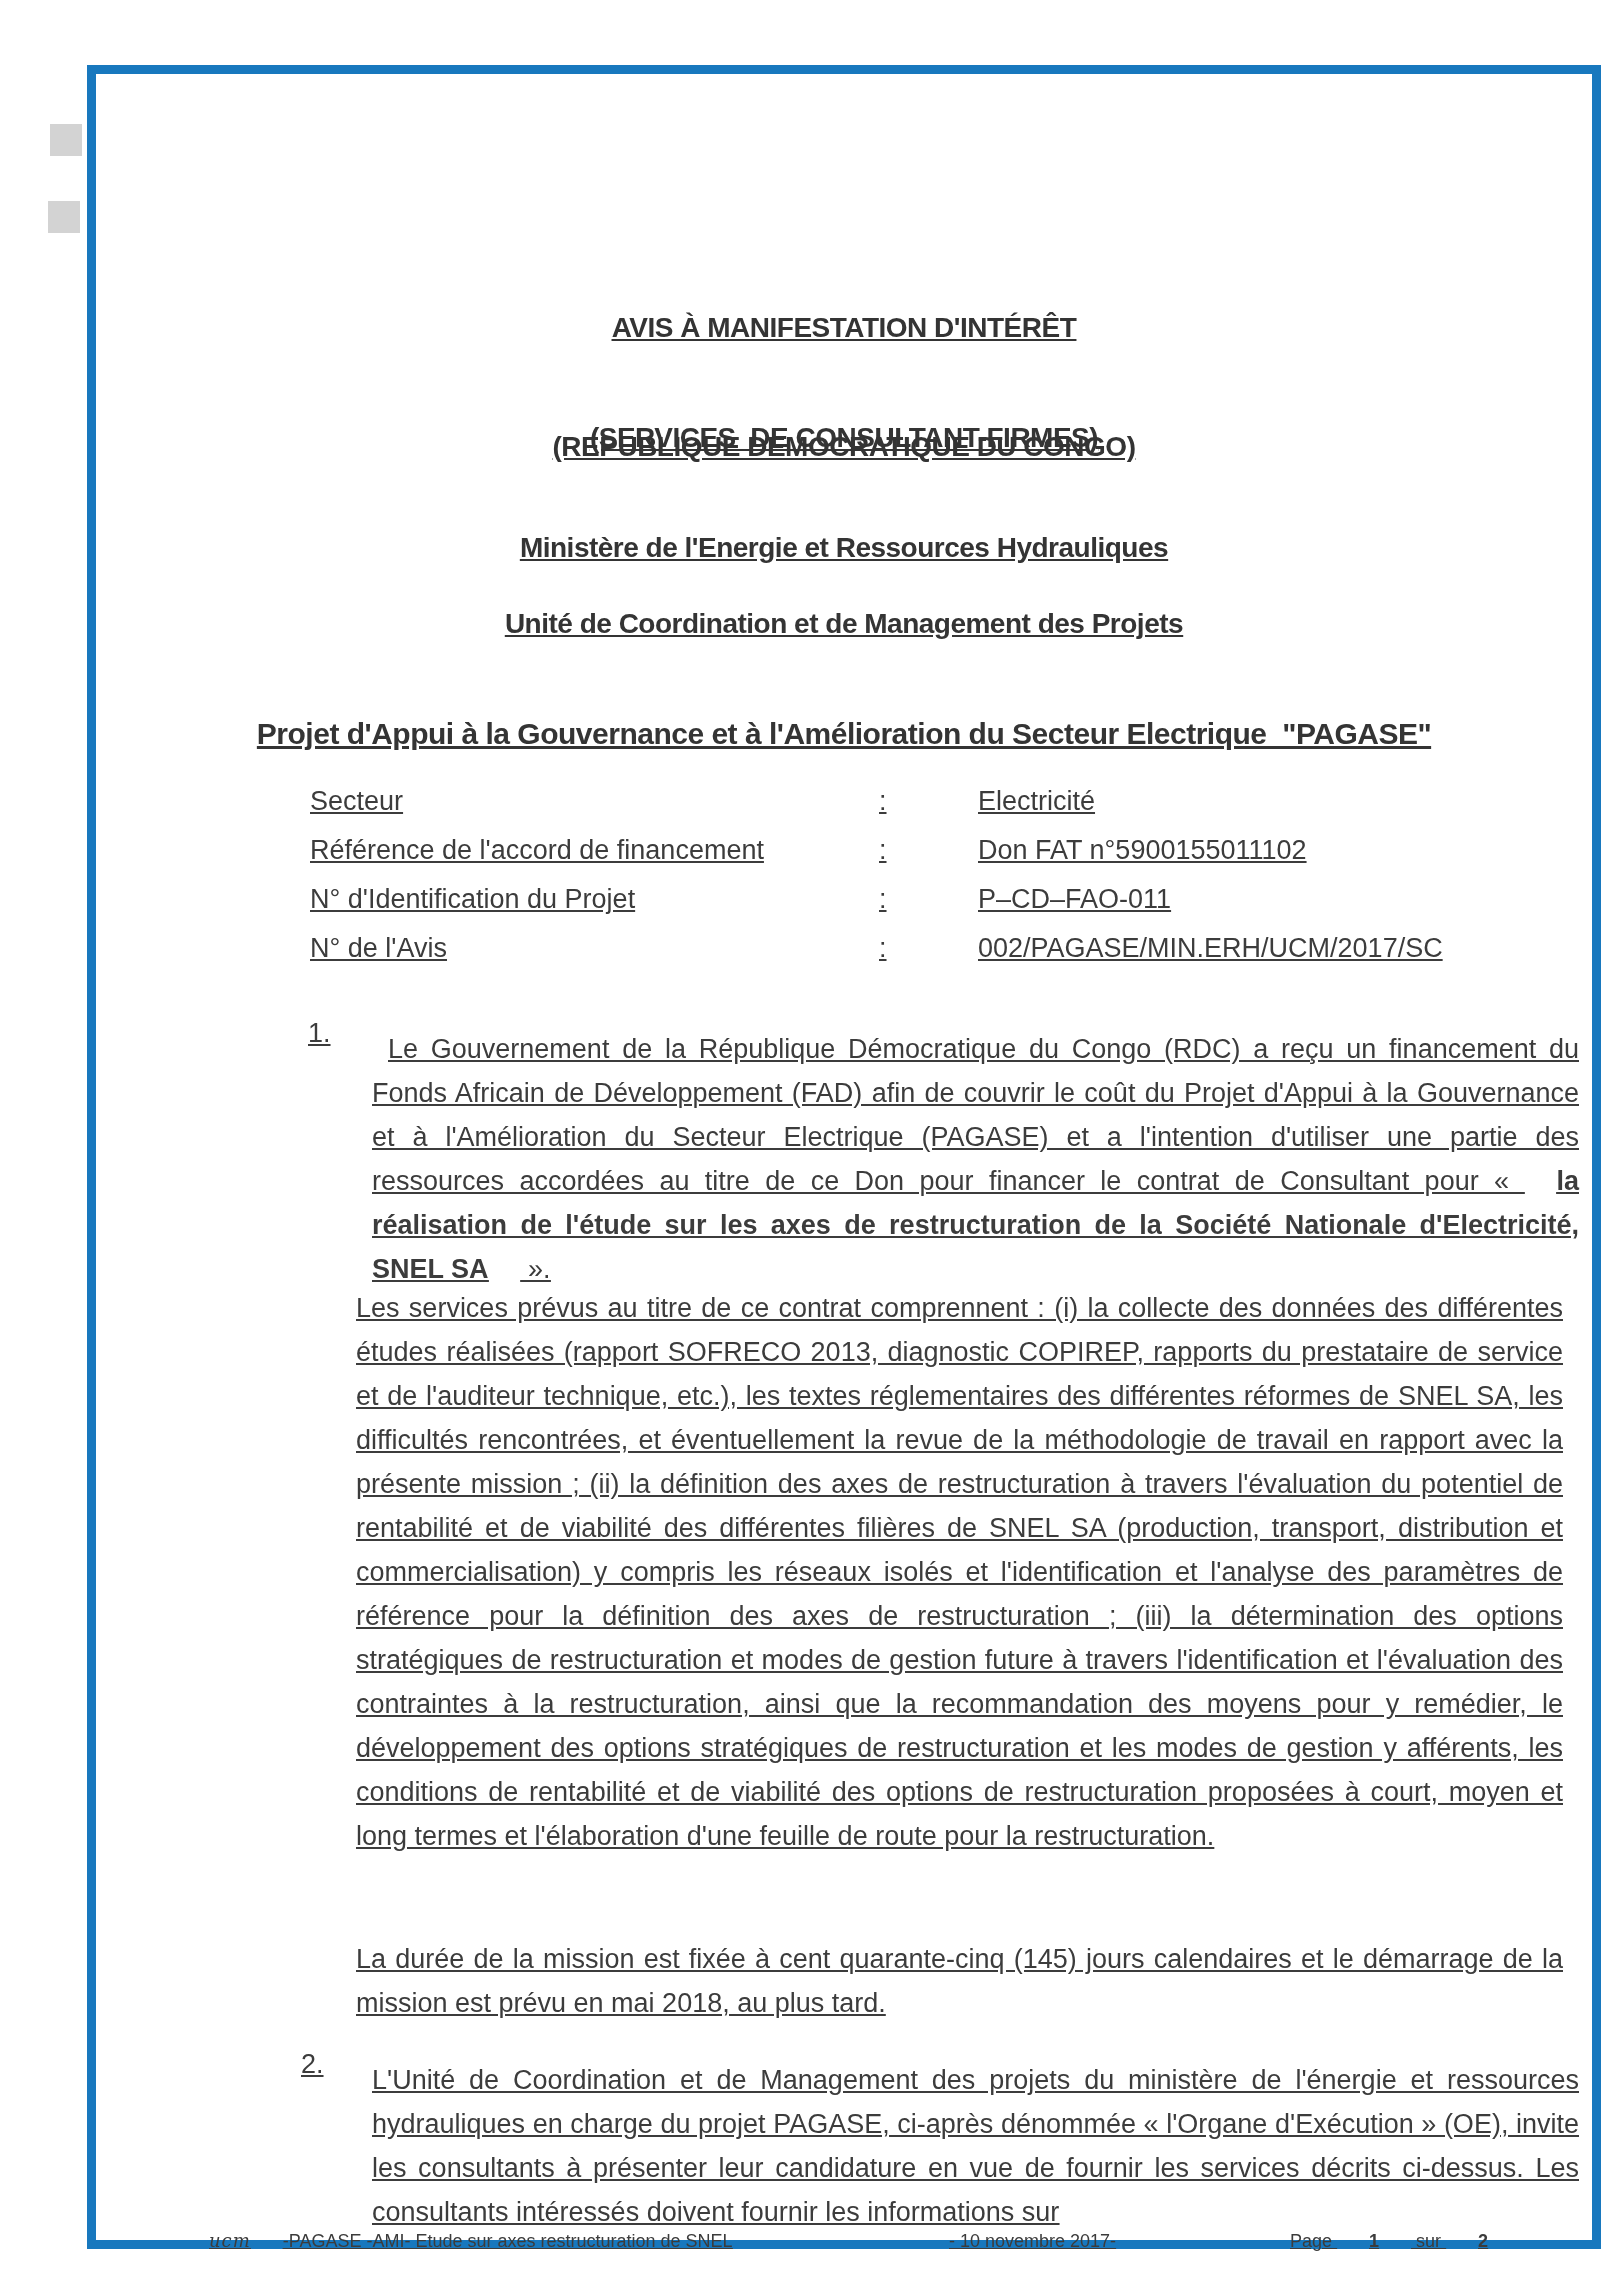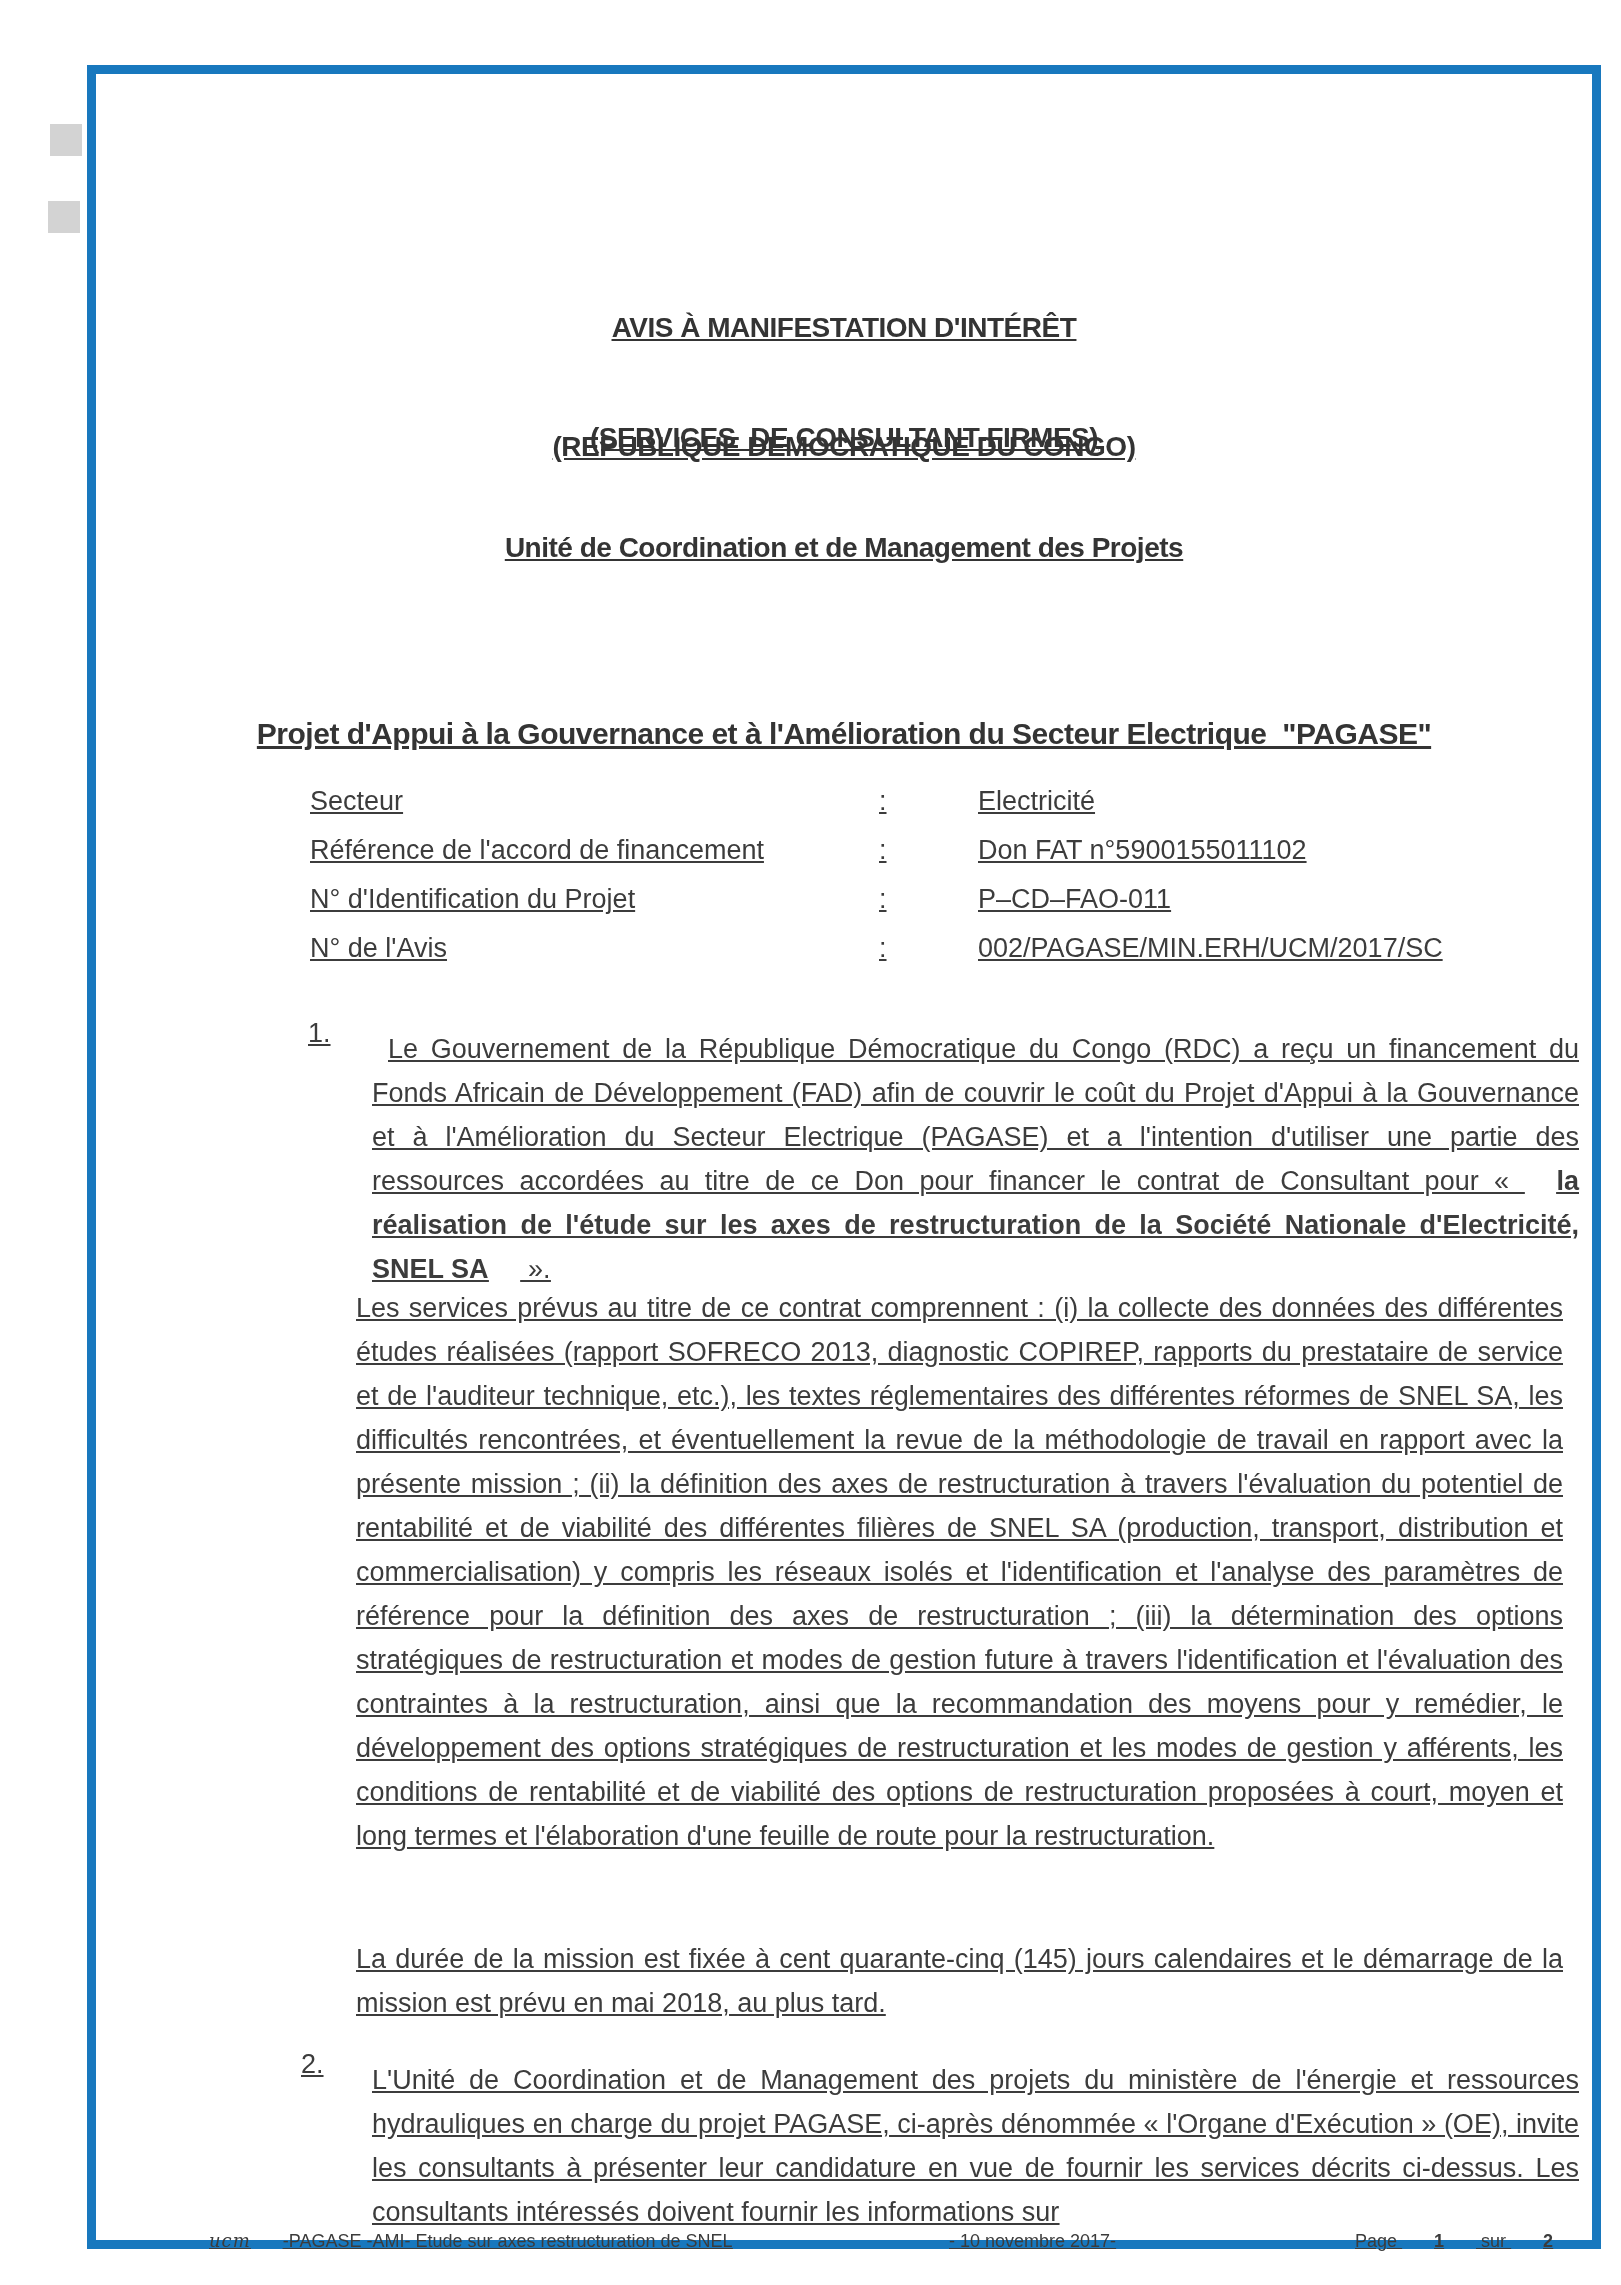--- a/index.html
+++ b/index.html
@@ -82,21 +82,21 @@
     top: 2157px;
     left: 0;
     width: 1622px;
     height: 40px;
     font-size: 18px;
     line-height: 40px;
     color: #3c3c3c;
   }
   .footer .doc-ref { position: absolute; left: 145px; }
   .footer .doc-date { position: absolute; left: 901px; }
-  .footer .page-num { position: absolute; left: 1291px; }
+  .footer .page-num { position: absolute; left: 1226px; }
   .script {
     font-family: "DejaVu Serif", serif;
     font-style: italic;
     text-transform: lowercase;
     letter-spacing: 1px;
   }
   
   .paper-edge {
     position: absolute;
     left: 0; top: 2275px;
@@ -120,20 +120,21 @@
   <div class="frame">
 
     <div class="hdr center title-block">
       <div>AVIS À MANIFESTATION D'INTÉRÊT</div>
       <div class="pre">(SERVICES  DE CONSULTANT-FIRMES)</div>
     </div>
 
     <div class="hdr center country-line">(REPUBLIQUE DEMOCRATIQUE DU CONGO)</div>
 
     <div class="hdr center ministry-block">
+      <div>Ministère de l'Energie et Ressources Hydrauliques</div>
       <div>Unité de Coordination et de Management des Projets</div>
     </div>
 
     <div class="hdr center project-title pre">Projet d'Appui à la Gouvernance et à l'Amélioration du Secteur Electrique  "PAGASE"</div>
 
     <div class="details">
       <div class="row">
         <span class="lbl">Secteur</span>
         <span class="sep">:</span>
         <span class="val">Electricité</span>

